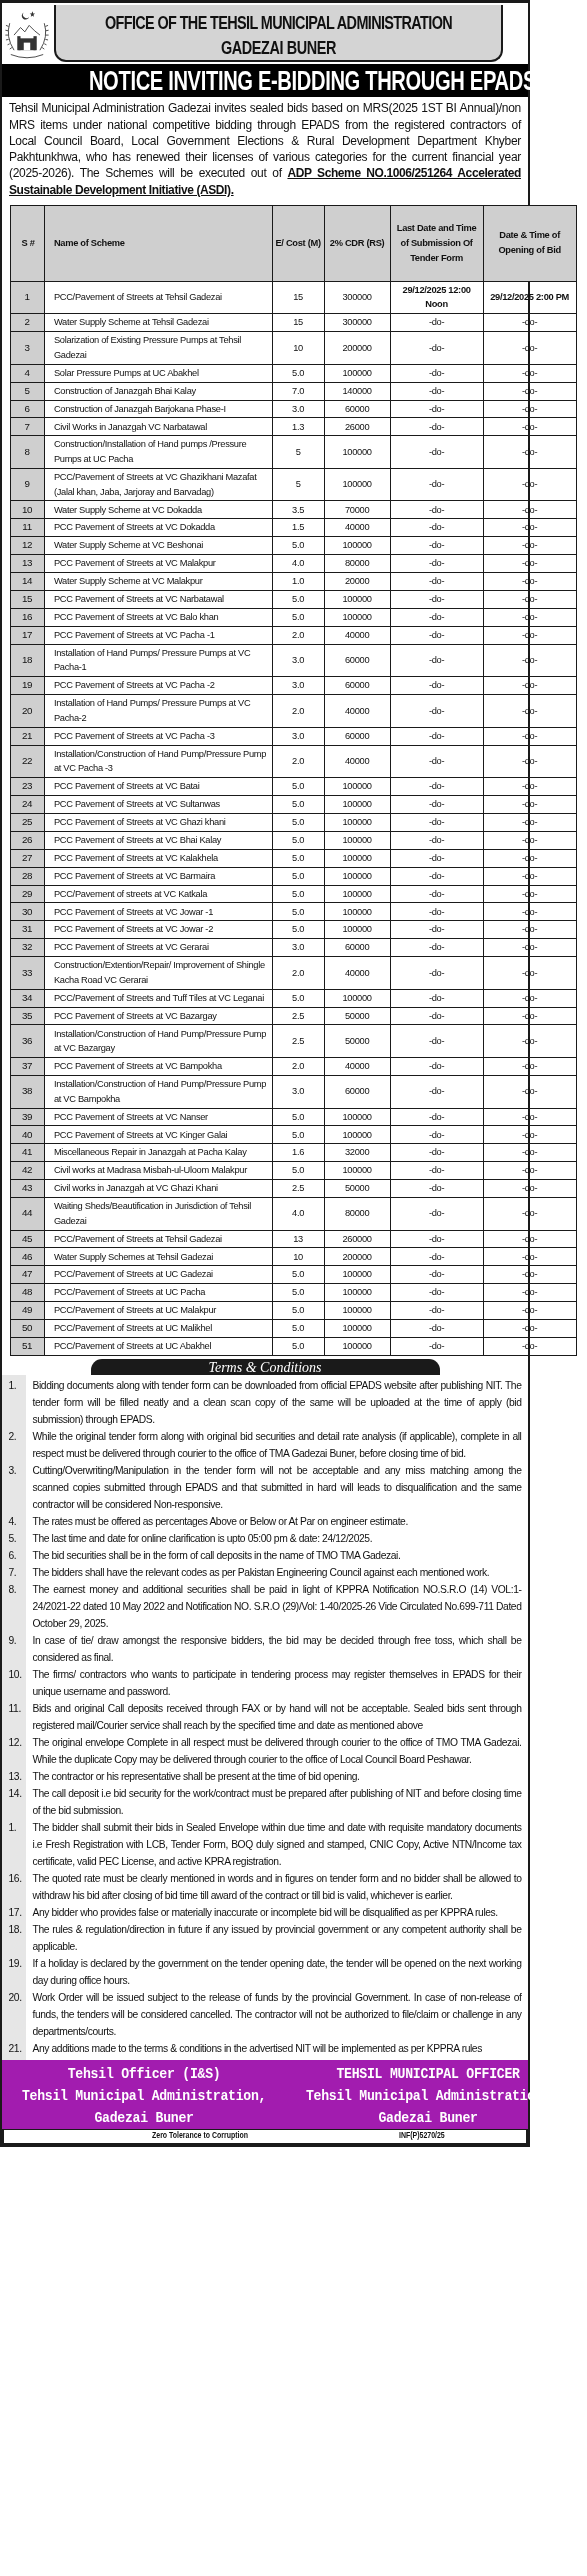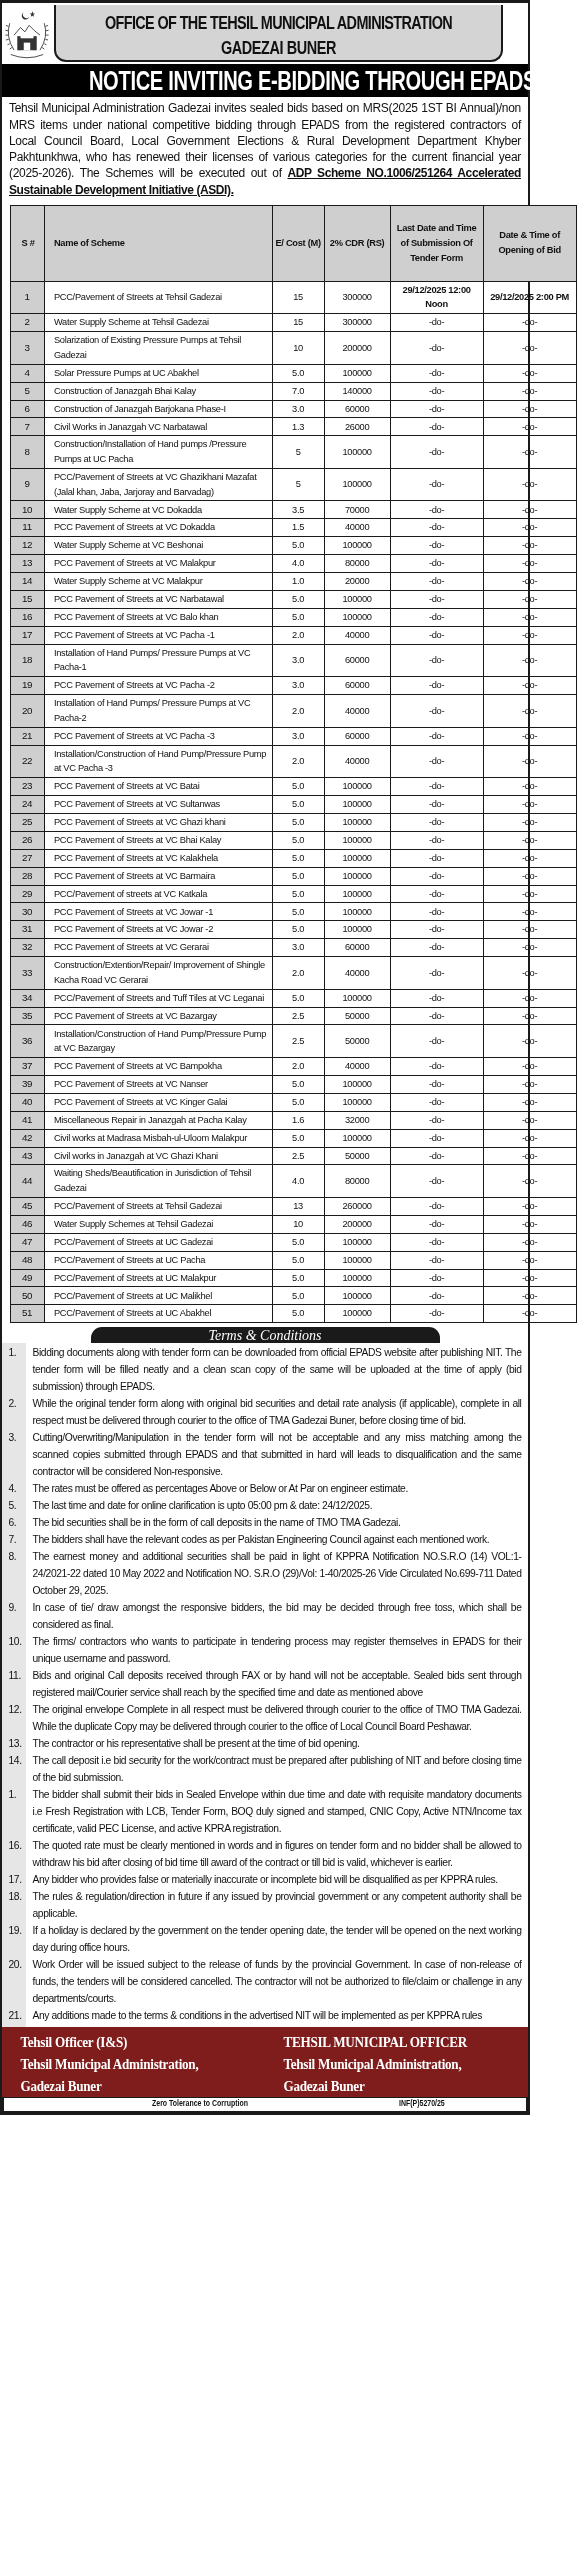--- a/index.html
+++ b/index.html
@@ -30,21 +30,21 @@
   td.bold { font-weight: bold; }
   th.sn { width: 34px; text-align: left; padding-left: 11px; }
   th.name { text-align: left; padding-left: 9.3px; }
   
   .terms-head { margin: 3.3px auto 0; width: 349px; height: 16.3px; background: #1a1a1a; color: #fff; border-radius: 11px 11px 0 0; text-align: center; font-family: "Liberation Serif", serif; font-style: italic; font-size: 14px; line-height: 17.4px; }
   .terms { position: relative; padding: 1.1px 6.5px 3.3px 0; background: linear-gradient(to right, #e6e6e6 0, #e6e6e6 24px, #fff 24px); }
   .term { display: flex; font-size: 10.3px; line-height: 17px; font-family: "Liberation Sans", sans-serif; letter-spacing: -0.4px; }
   .term .num { width: 30.5px; padding-left: 6.5px; flex-shrink: 0; }
   .term .txt { flex: 1; text-align: justify; }
   
-  .footer { background: #7f1d1d; color: #fff; display: flex; font-family: Liberation Serif, serif; font-weight: bold; padding: 3.3px 0 0 0; }
+  .footer { background: #a21caf; color: #fff; display: flex; font-family: Liberation Mono, monospace; font-weight: bold; text-align: center; padding: 3.3px 0 0 0; }
   .sig { flex: 1; font-size: 15.3px; line-height: 22px; letter-spacing: -0.3px; }
   .sig div { transform: scaleX(0.86); white-space: nowrap; }
   .bottom-strip { background: #fff; border: 2.2px solid #1a1a1a; border-top: 1.1px solid #1a1a1a; height: 16.3px; display: flex; align-items: flex-start; font-family: "Liberation Sans", sans-serif; font-weight: bold; font-size: 9.3px; }
   .bottom-strip .zt { margin-left: 148px; transform: scaleX(0.75); transform-origin: left; white-space: nowrap; }
   .bottom-strip .inf { margin-left: 119px; transform: scaleX(0.75); transform-origin: left; white-space: nowrap; }
 </style>
 </head>
 <body>
 
 <div class="page">
@@ -381,20 +381,28 @@
         </tr>
         <tr>
           <td class="sn">37</td>
           <td class="name">PCC Pavement of Streets at VC Bampokha</td>
           <td class="cost">2.0</td>
           <td class="cdr">40000</td>
           <td class="last">-do-</td>
           <td class="open">-do-</td>
         </tr>
         <tr>
+          <td class="sn">38</td>
+          <td class="name">Installation/Construction of Hand Pump/Pressure Pump at VC Bampokha</td>
+          <td class="cost">3.0</td>
+          <td class="cdr">60000</td>
+          <td class="last">-do-</td>
+          <td class="open">-do-</td>
+        </tr>
+        <tr>
           <td class="sn">39</td>
           <td class="name">PCC Pavement of Streets at VC Nanser</td>
           <td class="cost">5.0</td>
           <td class="cdr">100000</td>
           <td class="last">-do-</td>
           <td class="open">-do-</td>
         </tr>
         <tr>
           <td class="sn">40</td>
           <td class="name">PCC Pavement of Streets at VC Kinger Galai</td>

